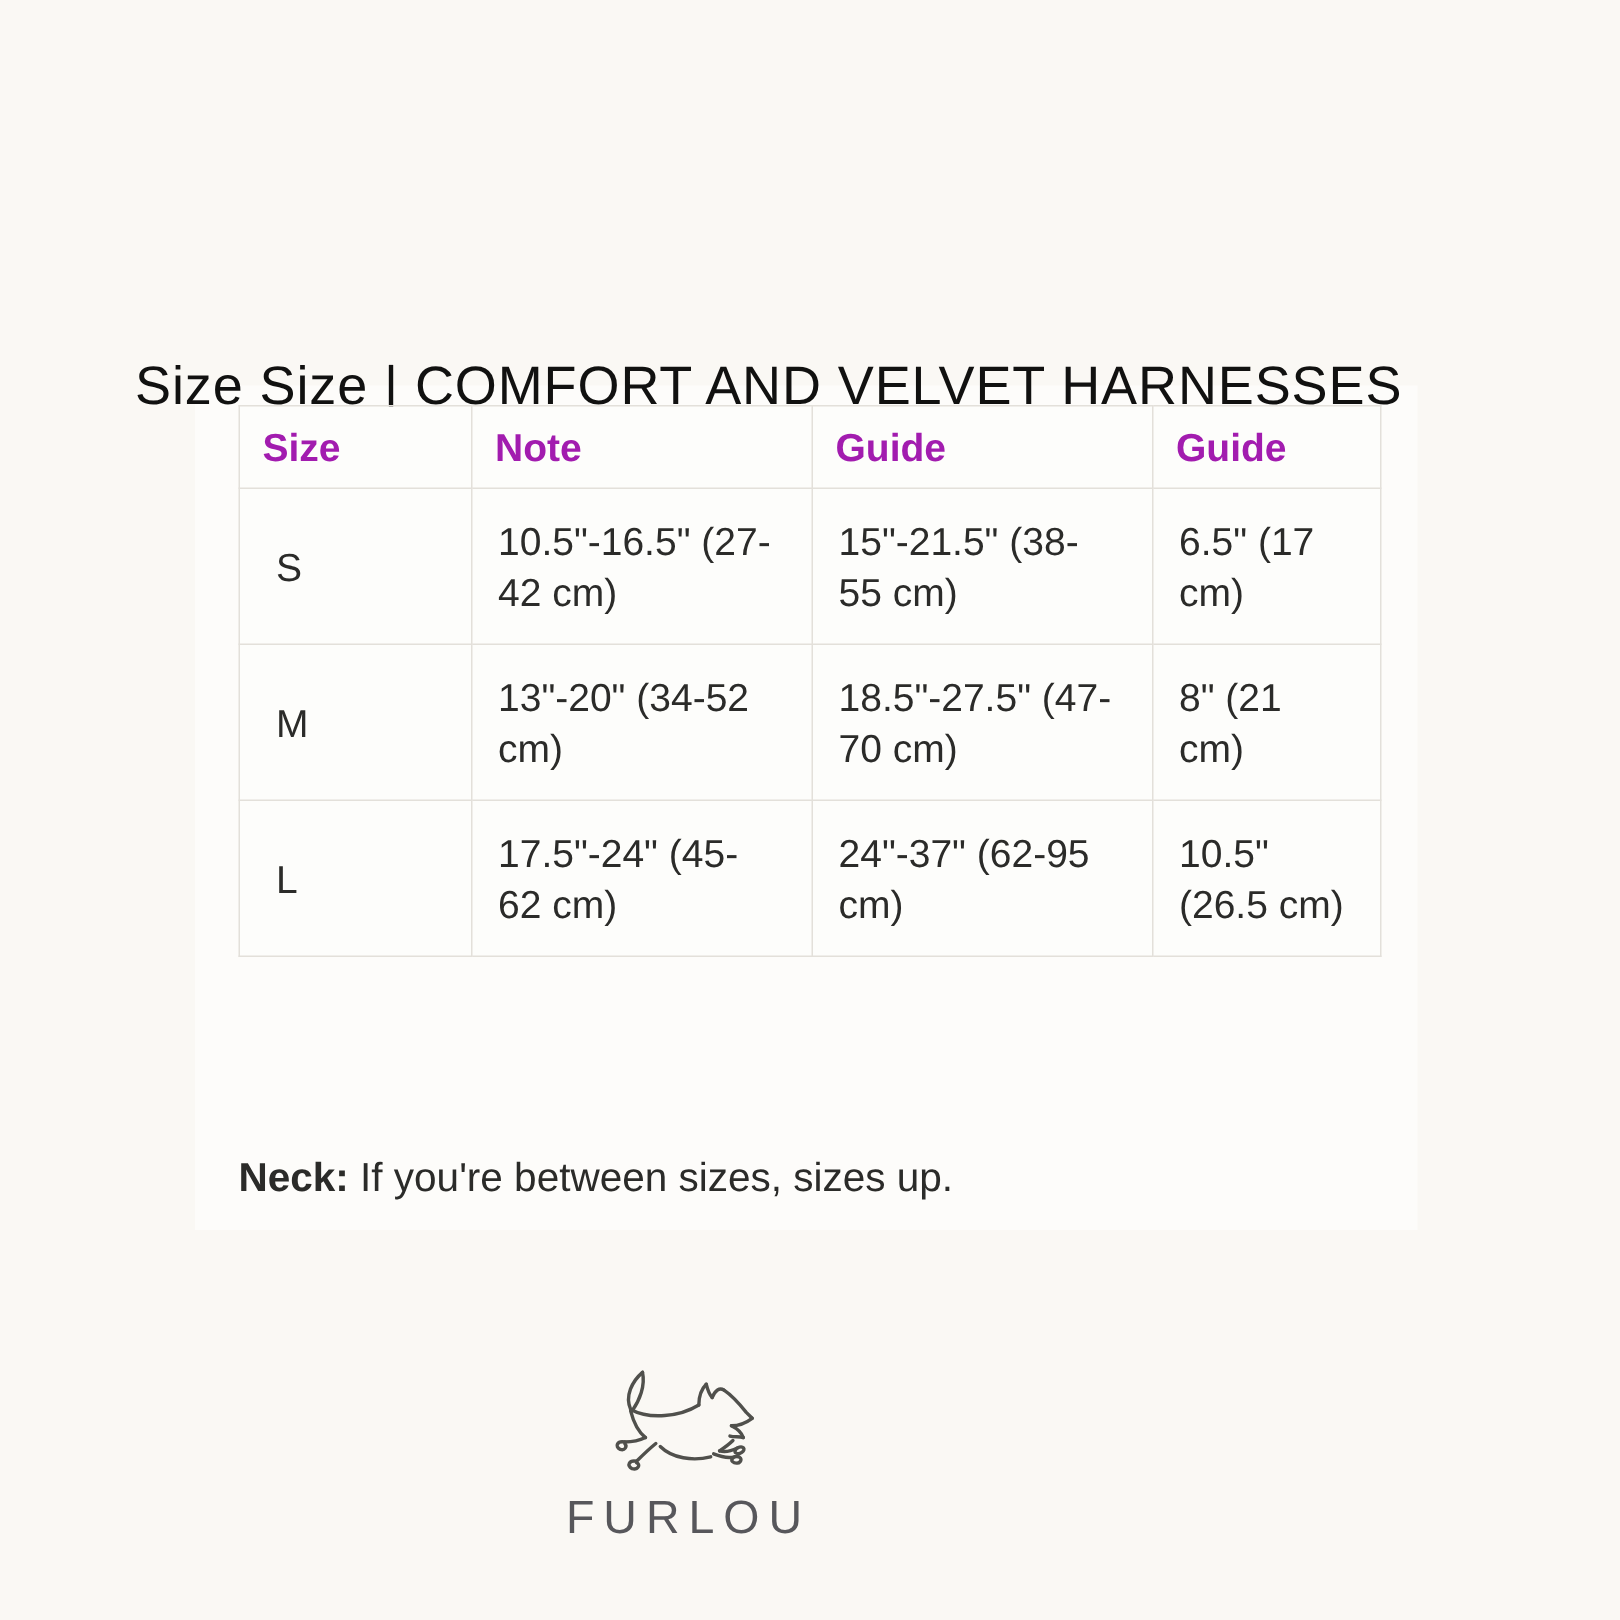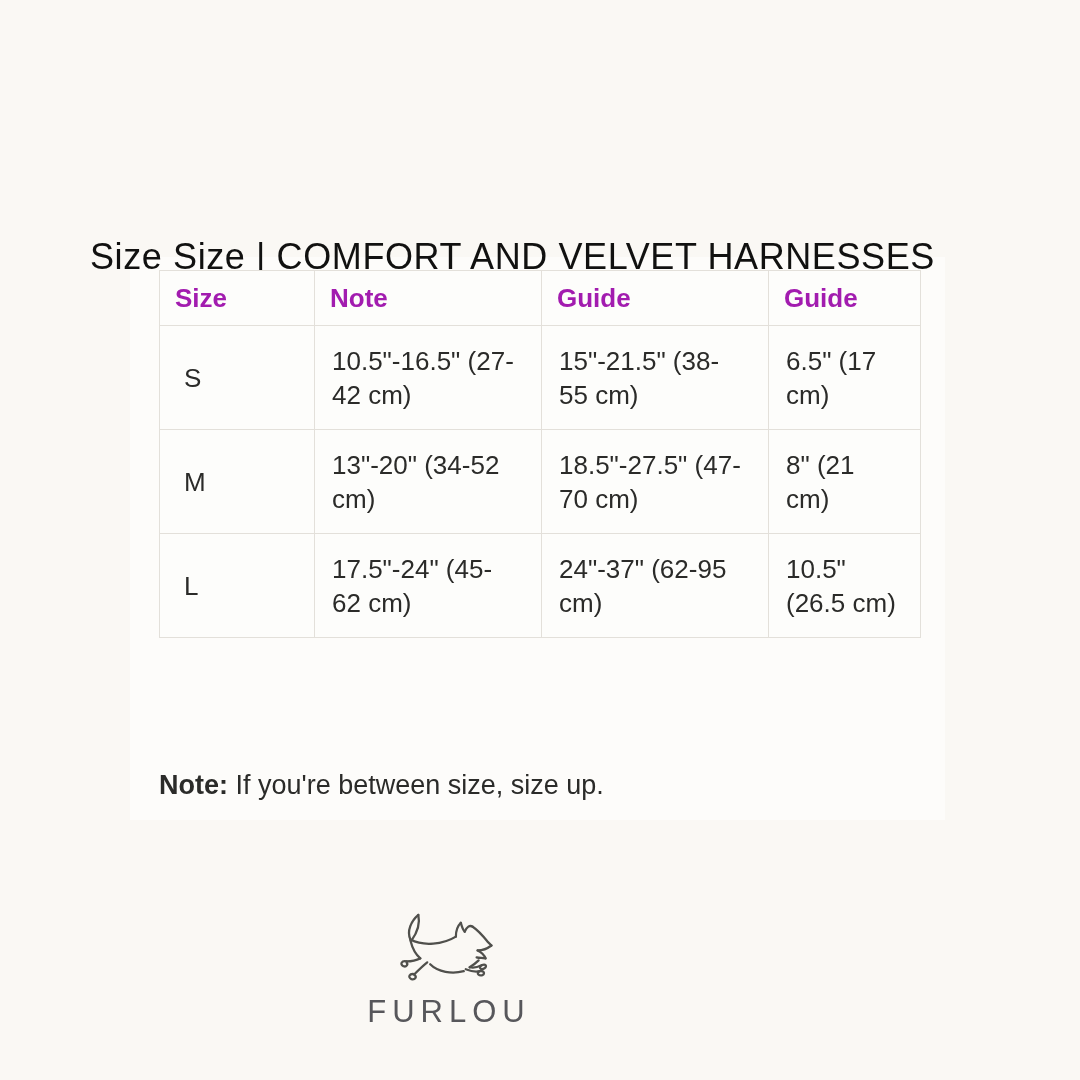--- a/index.html
+++ b/index.html
@@ -65,21 +65,21 @@
   .size-table td.size-cell { padding-left: 24px; }
   .note {
     position: absolute;
     left: 159px; top: 770px;
     font-size: 27px;
     color: #2b2b29;
   }
   .note .note-label { font-weight: 700; }
   .brand {
     position: absolute;
-    left: 8px; top: 906px;
+    left: 18px; top: 906px;
     width: 876px;
     text-align: center;
   }
   .dog-svg {
     display: block;
     margin: 0 auto;
     width: 124px;
     height: 84px;
   }
   .wordmark {
@@ -139,21 +139,21 @@
         <td>17.5"-24" (45-
 62 cm)</td>
         <td>24"-37" (62-95
 cm)</td>
         <td>10.5"
 (26.5 cm)</td>
       </tr>
     </tbody>
   </table>
 
-  <div class="note"><span class="note-label">Note:</span><span> If you're between size, size up.</span></div>
+  <div class="note"><span class="note-label">Neck:</span><span> If you're between sizes, sizes up.</span></div>
 
   <div class="brand">
     <svg class="dog-svg" viewBox="0 0 120 85" fill="none" stroke="#50504c" stroke-width="2.3" stroke-linecap="round" stroke-linejoin="round" aria-hidden="true">
       <path d="M32 9 C25 15 20 25 24 34"></path>
       <path d="M32 9 C34 18 30 28 25 35"></path>
       <path d="M24 34 C37 41 57 39 70 31"></path>
       <path d="M70 31 C70 25 72 20 75 17"></path>
       <path d="M75 17 C76 21 77 24 79 26"></path>
       <path d="M79 26 C81 21 84 19 87 21"></path>
       <path d="M87 21 C93 25 98 31 102 36 L106 40"></path>

